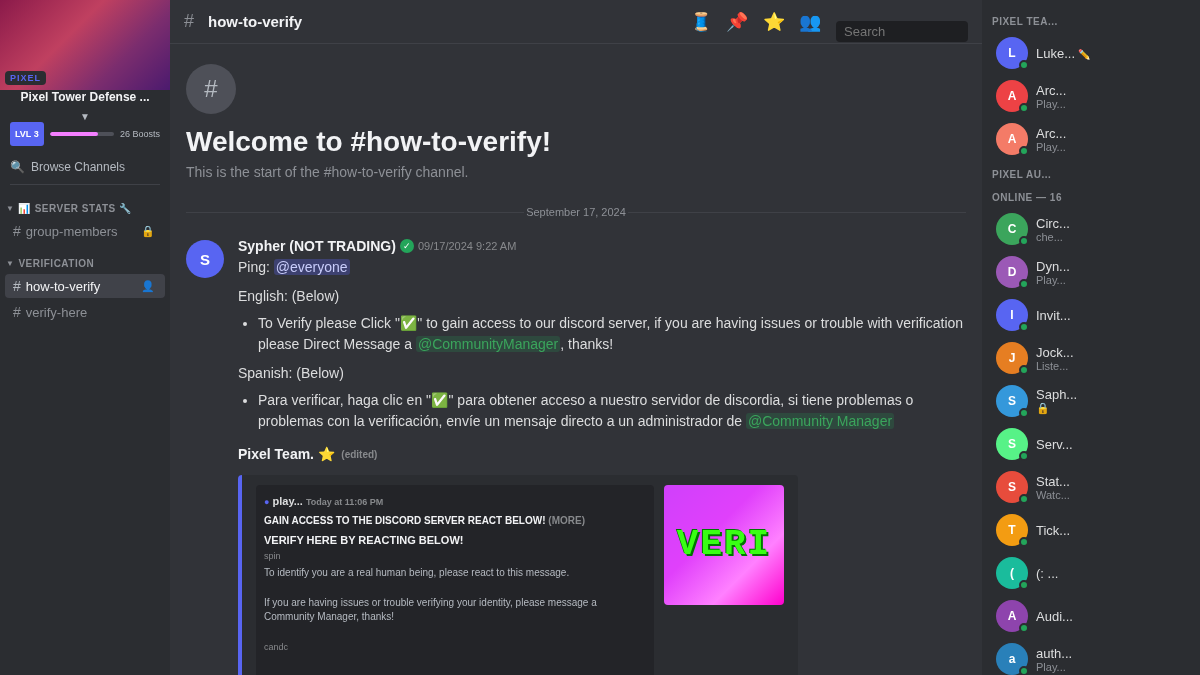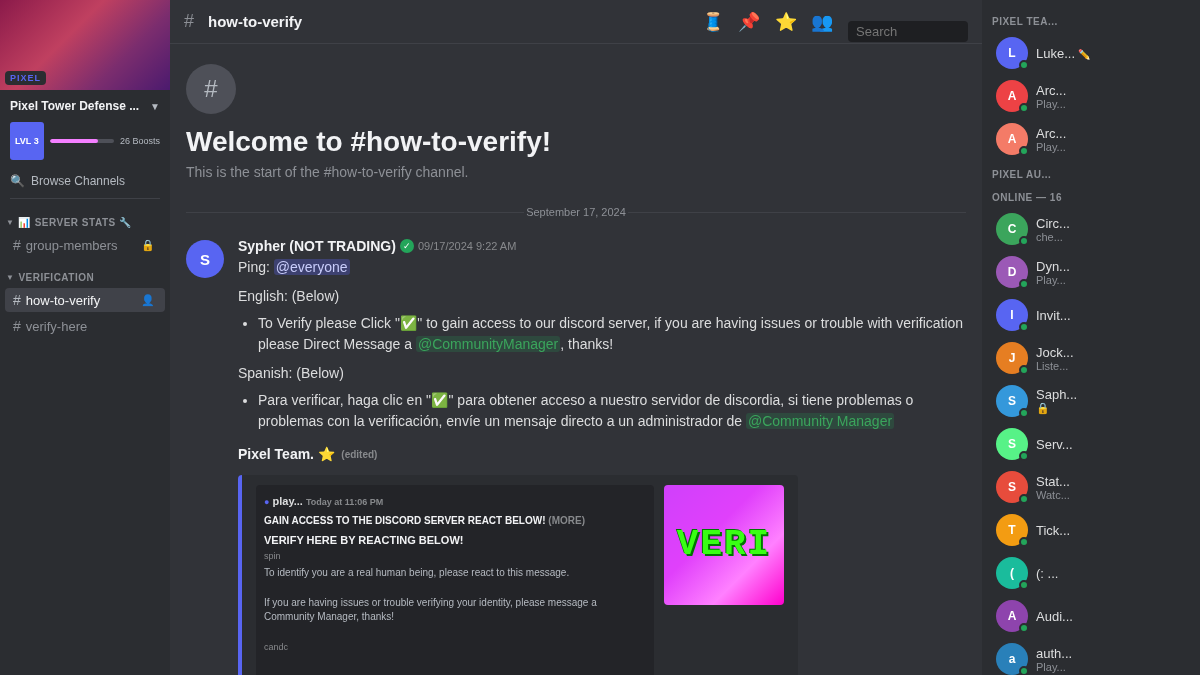--- a/index.html
+++ b/index.html
@@ -53,35 +53,36 @@
     .server-name-bar {
       display: flex;
       align-items: center;
       justify-content: space-between;
       padding: 0 10px;
       height: 32px;
       font-size: 12px;
       font-weight: 600;
       color: #f2f3f5;
       overflow: hidden;
+      flex-direction: column;
     }
     .chevron-icon { font-size: 10px; color: #b5bac1; }
 
     .boost-bar {
       padding: 0 10px 8px 10px;
       display: flex;
       align-items: center;
       gap: 6px;
     }
     .boost-level {
       background: #5865f2;
       color: white;
       font-size: 9px;
       font-weight: 700;
-      padding: 14px 5px;
+      padding: 7px 5px;
       border-radius: 3px;
     }
     .boost-progress-container {
       flex: 1;
       height: 4px;
       background: #4e5058;
       border-radius: 2px;
       overflow: hidden;
     }
     .boost-progress-bar {
@@ -167,21 +168,21 @@
     .topbar-channel-name { font-size: 15px; font-weight: 600; color: #f2f3f5; }
     .topbar-spacer { flex: 1; }
     .topbar-icons { display: flex; gap: 14px; align-items: center; }
     .topbar-icon { color: #b5bac1; font-size: 18px; cursor: pointer; }
     .search-box {
       background: #1e1f22;
       border-radius: 4px;
       padding: 3px 8px;
       font-size: 13px;
       color: #87898c;
-      width: 120px;
+      width: 132px;
       border: none;
       cursor: text;
       margin-top: 19px;
     }
 
     
     .messages-area {
       flex: 1;
       overflow-y: auto;
       padding: 0 16px 16px 16px;

